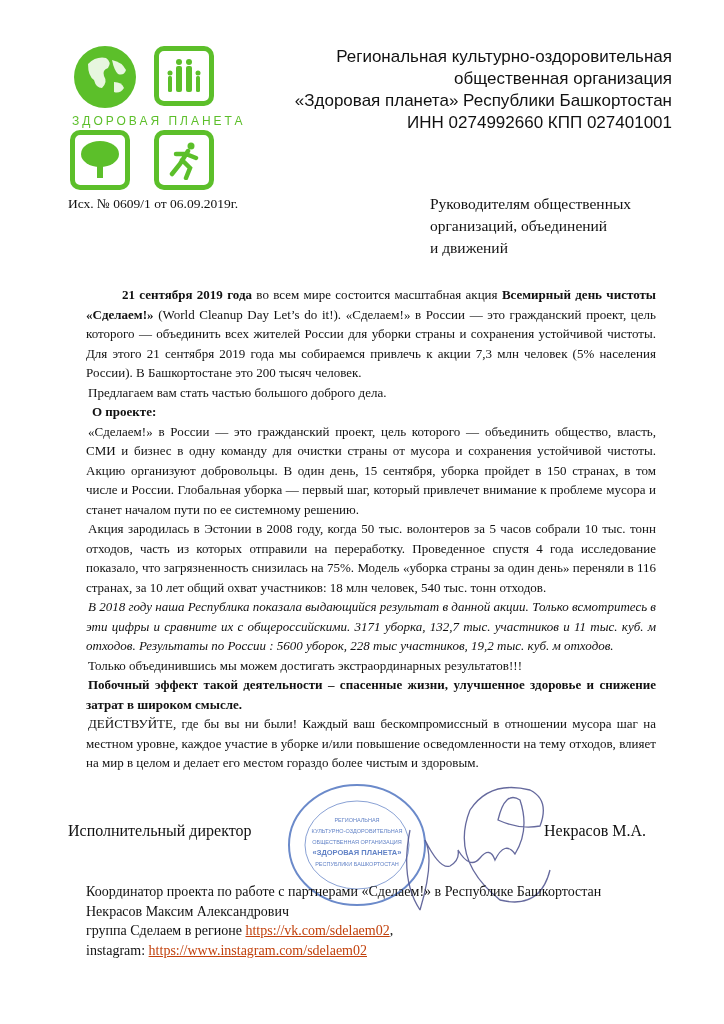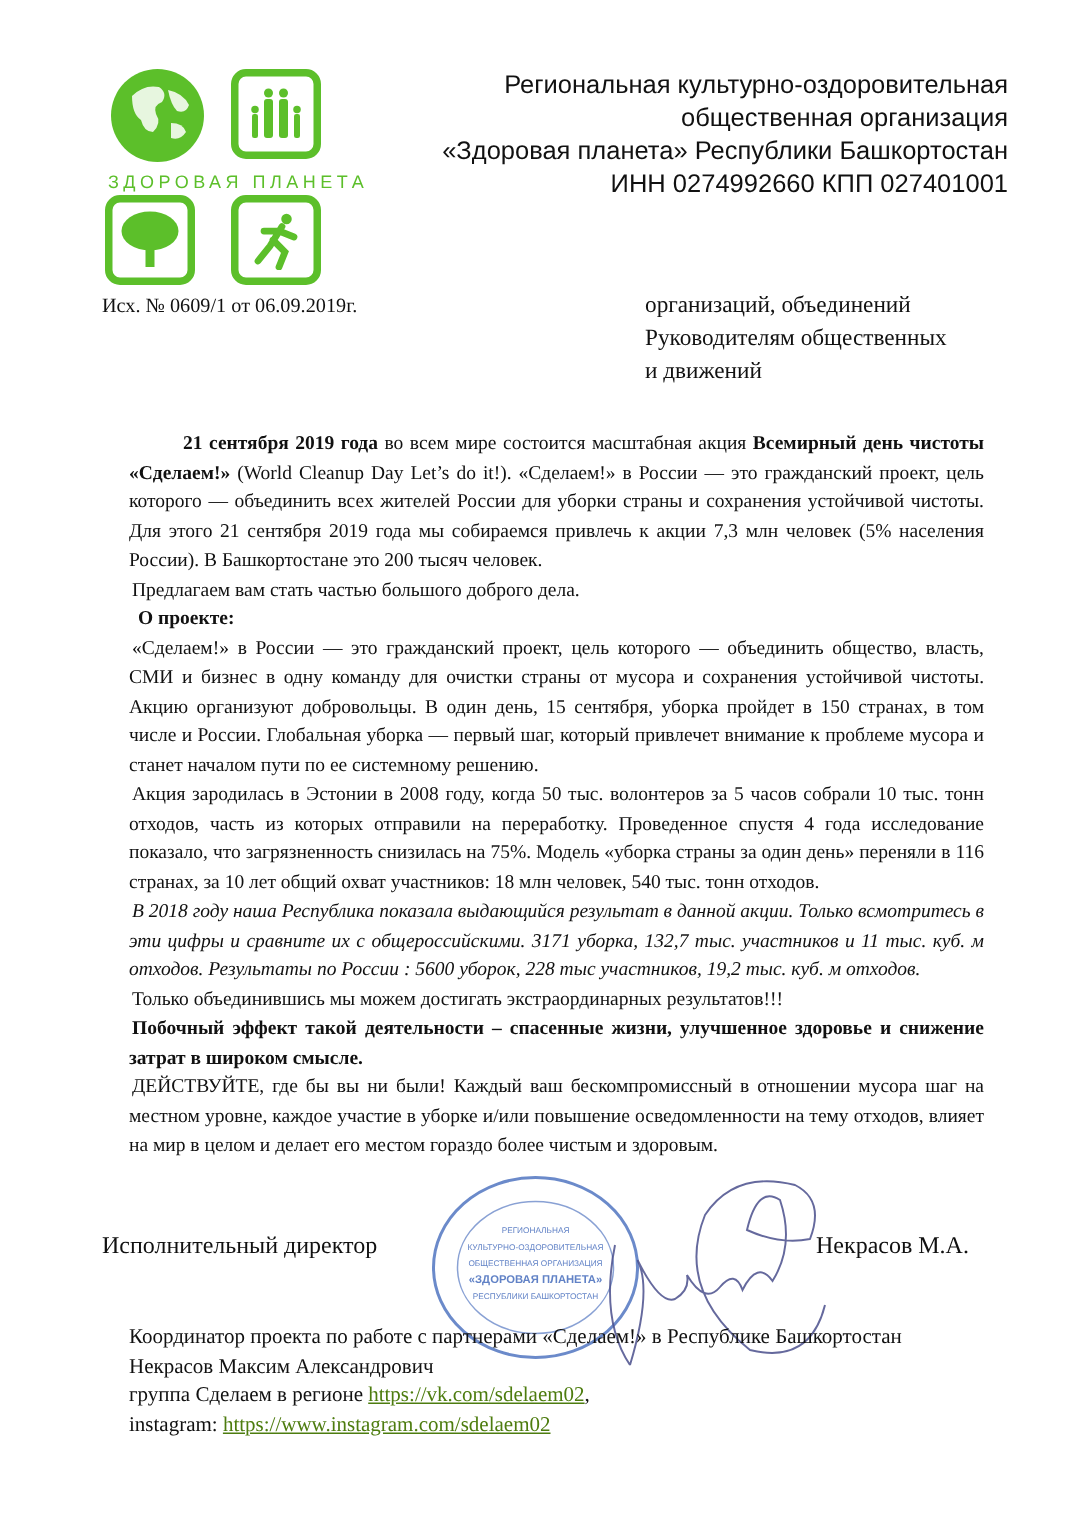--- a/index.html
+++ b/index.html
@@ -27,21 +27,21 @@
   .i { font-style: italic; }
 
   .sign-row { position: absolute; left: 68px; top: 822px; width: 580px; font-size: 16px; }
   .sign-title { position: absolute; left: 0; top: 0; }
   .sign-name { position: absolute; left: 476px; top: 0; white-space: nowrap; text-align: center; }
 
   .stamp { position: absolute; left: 282px; top: 780px; width: 150px; height: 130px; }
   .signature { position: absolute; left: 380px; top: 770px; width: 180px; height: 150px; }
 
   .contacts { position: absolute; left: 86px; top: 882px; width: 570px; font-size: 14px; line-height: 19.5px; }
-  .contacts a { color: #4d7c0f; text-decoration: underline; }
+  .contacts a { color: #c2410c; text-decoration: underline; }
 </style>
 </head>
 <body class="serif">
 
 <div class="logo">
   <div class="logo-globe">
     <svg width="62" height="62" viewBox="0 0 62 62">
       <path d="M14 18 q8 -8 18 -6 q6 4 2 10 q-6 2 -4 8 q4 6 -2 12 q-6 0 -8 -8 q-6 -4 -6 -16z" fill="#ffffff" opacity="0.85"></path>
       <path d="M38 14 q10 2 14 10 q-2 6 -8 4 q-4 -4 -6 -14z" fill="#ffffff" opacity="0.85"></path>
       <path d="M40 36 q8 0 10 6 q-4 6 -10 4z" fill="#ffffff" opacity="0.85"></path>
@@ -77,22 +77,22 @@
 <div class="org sans">
   <div>Региональная культурно-оздоровительная</div>
   <div>общественная организация</div>
   <div class="b">«Здоровая планета» Республики Башкортостан</div>
   <div>ИНН 0274992660 КПП 027401001</div>
 </div>
 
 <div class="ref">Исх. № 0609/1 от 06.09.2019г.</div>
 
 <div class="addressee">
+  <div>Руководителям общественных</div>
   <div>организаций, объединений</div>
-  <div>Руководителям общественных</div>
   <div>и движений</div>
 </div>
 
 <div class="body">
   <p class="ind1"><span class="b">21 сентября 2019 года</span><span> во всем мире состоится масштабная акция </span><span class="b">Всемирный день чистоты «Сделаем!»</span><span> (World Cleanup Day Let’s do it!). «Сделаем!» в России — это гражданский проект, цель которого — объединить всех жителей России для уборки страны и сохранения устойчивой чистоты. Для этого 21 сентября 2019 года мы собираемся привлечь к акции 7,3 млн человек (5% населения России). В Башкортостане это 200 тысяч человек.</span></p>
   <p style="text-indent:2px">Предлагаем вам стать частью большого доброго дела.</p>
   <p class="b" style="text-indent:6px">О проекте:</p>
   <p style="text-indent:2px">«Сделаем!» в России — это гражданский проект, цель которого — объединить общество, власть, СМИ и бизнес в одну команду для очистки страны от мусора и сохранения устойчивой чистоты. Акцию организуют добровольцы. В один день, 15 сентября, уборка пройдет в 150 странах, в том числе и России. Глобальная уборка — первый шаг, который привлечет внимание к проблеме мусора и станет началом пути по ее системному решению.</p>
   <p style="text-indent:2px">Акция зародилась в Эстонии в 2008 году, когда 50 тыс. волонтеров за 5 часов собрали 10 тыс. тонн отходов, часть из которых отправили на переработку. Проведенное спустя 4 года исследование показало, что загрязненность снизилась на 75%. Модель «уборка страны за один день» переняли в 116 странах, за 10 лет общий охват участников: 18 млн человек, 540 тыс. тонн отходов.</p>
   <p class="i" style="text-indent:2px">В 2018 году наша Республика показала выдающийся результат в данной акции. Только всмотритесь в эти цифры и сравните их с общероссийскими. 3171 уборка, 132,7 тыс. участников и 11 тыс. куб. м отходов. Результаты по России : 5600 уборок, 228 тыс участников,  19,2 тыс. куб. м отходов.</p>

